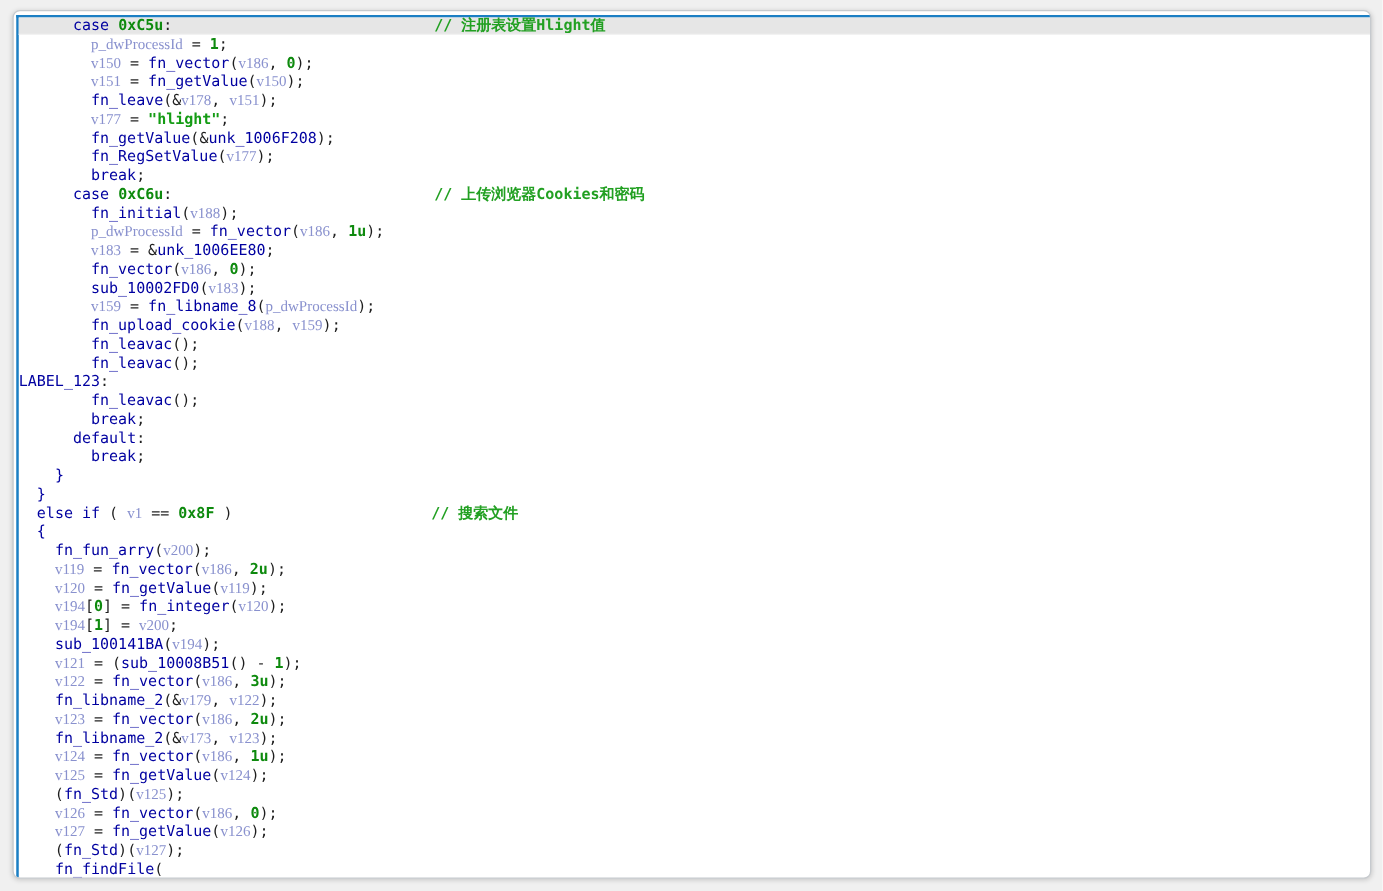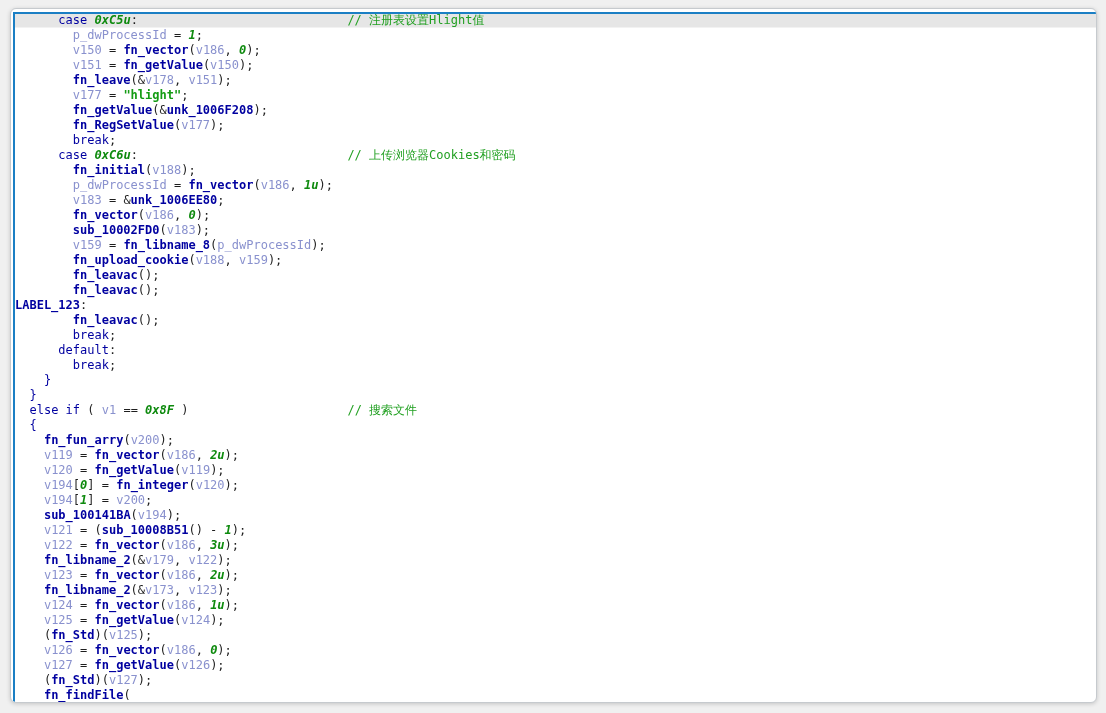--- a/index.html
+++ b/index.html
@@ -34,26 +34,26 @@
     border-bottom: 1px solid #F2F2F2;
   }
   .code {
     position: absolute; left: 4px; top: 4px; right: 0; bottom: 0;
     font-size: 12px; line-height: 15px;
     white-space: pre;
     color: var(--punct, #1E1E1E);
   }
   .line { height: 15px; }
   .kw  { color: var(--navy, #0000A0); font-weight: normal; }
-  .fn  { color: var(--navy, #0000A0); font-weight: bold; }
+  .fn  { color: var(--navy, #0000A0); font-weight: normal; }
   .br  { color: var(--navy, #0000A0); }
-  .var { color: var(--peri, #8991CE); }
-  .num { color: var(--numg, #0E8A0E); font-weight: bold; font-style: italic; }
+  .var { color: var(--peri, #8991CE); font-family: Liberation Serif, serif; }
+  .num { color: var(--numg, #0E8A0E); font-weight: bold; }
   .str { color: var(--strg, #149C14); font-weight: bold; }
-  .cmt { color: var(--cmtg, #22A022); font-weight: normal; }
+  .cmt { color: var(--cmtg, #22A022); font-weight: bold; }
   .p   { color: var(--punct, #1E1E1E); }
 </style>
 </head>
 <body>
 
 <div class="panel">
   <div class="sel-top"></div>
   <div class="sel-left"></div>
   <div class="cur-line-band"></div>
   <div class="code"><div class="line"><span class="p">      </span><span class="kw">case</span><span class="p"> </span><span class="num">0xC5u</span><span class="p">:</span>                             <span class="cmt">// 注册表设置Hlight值</span></div><div class="line"><span class="p">        </span><span class="var">p_dwProcessId</span><span class="p"> = </span><span class="num">1</span><span class="p">;</span></div><div class="line"><span class="p">        </span><span class="var">v150</span><span class="p"> = </span><span class="fn">fn_vector</span><span class="p">(</span><span class="var">v186</span><span class="p">, </span><span class="num">0</span><span class="p">);</span></div><div class="line"><span class="p">        </span><span class="var">v151</span><span class="p"> = </span><span class="fn">fn_getValue</span><span class="p">(</span><span class="var">v150</span><span class="p">);</span></div><div class="line"><span class="p">        </span><span class="fn">fn_leave</span><span class="p">(&amp;</span><span class="var">v178</span><span class="p">, </span><span class="var">v151</span><span class="p">);</span></div><div class="line"><span class="p">        </span><span class="var">v177</span><span class="p"> = </span><span class="str">"hlight"</span><span class="p">;</span></div><div class="line"><span class="p">        </span><span class="fn">fn_getValue</span><span class="p">(&amp;</span><span class="fn">unk_1006F208</span><span class="p">);</span></div><div class="line"><span class="p">        </span><span class="fn">fn_RegSetValue</span><span class="p">(</span><span class="var">v177</span><span class="p">);</span></div><div class="line"><span class="p">        </span><span class="kw">break</span><span class="p">;</span></div><div class="line"><span class="p">      </span><span class="kw">case</span><span class="p"> </span><span class="num">0xC6u</span><span class="p">:</span>                             <span class="cmt">// 上传浏览器Cookies和密码</span></div><div class="line"><span class="p">        </span><span class="fn">fn_initial</span><span class="p">(</span><span class="var">v188</span><span class="p">);</span></div><div class="line"><span class="p">        </span><span class="var">p_dwProcessId</span><span class="p"> = </span><span class="fn">fn_vector</span><span class="p">(</span><span class="var">v186</span><span class="p">, </span><span class="num">1u</span><span class="p">);</span></div><div class="line"><span class="p">        </span><span class="var">v183</span><span class="p"> = &amp;</span><span class="fn">unk_1006EE80</span><span class="p">;</span></div><div class="line"><span class="p">        </span><span class="fn">fn_vector</span><span class="p">(</span><span class="var">v186</span><span class="p">, </span><span class="num">0</span><span class="p">);</span></div><div class="line"><span class="p">        </span><span class="fn">sub_10002FD0</span><span class="p">(</span><span class="var">v183</span><span class="p">);</span></div><div class="line"><span class="p">        </span><span class="var">v159</span><span class="p"> = </span><span class="fn">fn_libname_8</span><span class="p">(</span><span class="var">p_dwProcessId</span><span class="p">);</span></div><div class="line"><span class="p">        </span><span class="fn">fn_upload_cookie</span><span class="p">(</span><span class="var">v188</span><span class="p">, </span><span class="var">v159</span><span class="p">);</span></div><div class="line"><span class="p">        </span><span class="fn">fn_leavac</span><span class="p">();</span></div><div class="line"><span class="p">        </span><span class="fn">fn_leavac</span><span class="p">();</span></div><div class="line"><span class="fn">LABEL_123</span><span class="p">:</span></div><div class="line"><span class="p">        </span><span class="fn">fn_leavac</span><span class="p">();</span></div><div class="line"><span class="p">        </span><span class="kw">break</span><span class="p">;</span></div><div class="line"><span class="p">      </span><span class="kw">default</span><span class="p">:</span></div><div class="line"><span class="p">        </span><span class="kw">break</span><span class="p">;</span></div><div class="line"><span class="p">    </span><span class="br">}</span></div><div class="line"><span class="p">  </span><span class="br">}</span></div><div class="line"><span class="p">  </span><span class="kw">else</span><span class="p"> </span><span class="kw">if</span><span class="p"> ( </span><span class="var">v1</span><span class="p"> == </span><span class="num">0x8F</span><span class="p"> )</span>                      <span class="cmt">// 搜索文件</span></div><div class="line"><span class="p">  </span><span class="br">{</span></div><div class="line"><span class="p">    </span><span class="fn">fn_fun_arry</span><span class="p">(</span><span class="var">v200</span><span class="p">);</span></div><div class="line"><span class="p">    </span><span class="var">v119</span><span class="p"> = </span><span class="fn">fn_vector</span><span class="p">(</span><span class="var">v186</span><span class="p">, </span><span class="num">2u</span><span class="p">);</span></div><div class="line"><span class="p">    </span><span class="var">v120</span><span class="p"> = </span><span class="fn">fn_getValue</span><span class="p">(</span><span class="var">v119</span><span class="p">);</span></div><div class="line"><span class="p">    </span><span class="var">v194</span><span class="p">[</span><span class="num">0</span><span class="p">] = </span><span class="fn">fn_integer</span><span class="p">(</span><span class="var">v120</span><span class="p">);</span></div><div class="line"><span class="p">    </span><span class="var">v194</span><span class="p">[</span><span class="num">1</span><span class="p">] = </span><span class="var">v200</span><span class="p">;</span></div><div class="line"><span class="p">    </span><span class="fn">sub_100141BA</span><span class="p">(</span><span class="var">v194</span><span class="p">);</span></div><div class="line"><span class="p">    </span><span class="var">v121</span><span class="p"> = (</span><span class="fn">sub_10008B51</span><span class="p">() - </span><span class="num">1</span><span class="p">);</span></div><div class="line"><span class="p">    </span><span class="var">v122</span><span class="p"> = </span><span class="fn">fn_vector</span><span class="p">(</span><span class="var">v186</span><span class="p">, </span><span class="num">3u</span><span class="p">);</span></div><div class="line"><span class="p">    </span><span class="fn">fn_libname_2</span><span class="p">(&amp;</span><span class="var">v179</span><span class="p">, </span><span class="var">v122</span><span class="p">);</span></div><div class="line"><span class="p">    </span><span class="var">v123</span><span class="p"> = </span><span class="fn">fn_vector</span><span class="p">(</span><span class="var">v186</span><span class="p">, </span><span class="num">2u</span><span class="p">);</span></div><div class="line"><span class="p">    </span><span class="fn">fn_libname_2</span><span class="p">(&amp;</span><span class="var">v173</span><span class="p">, </span><span class="var">v123</span><span class="p">);</span></div><div class="line"><span class="p">    </span><span class="var">v124</span><span class="p"> = </span><span class="fn">fn_vector</span><span class="p">(</span><span class="var">v186</span><span class="p">, </span><span class="num">1u</span><span class="p">);</span></div><div class="line"><span class="p">    </span><span class="var">v125</span><span class="p"> = </span><span class="fn">fn_getValue</span><span class="p">(</span><span class="var">v124</span><span class="p">);</span></div><div class="line"><span class="p">    (</span><span class="fn">fn_Std</span><span class="p">)(</span><span class="var">v125</span><span class="p">);</span></div><div class="line"><span class="p">    </span><span class="var">v126</span><span class="p"> = </span><span class="fn">fn_vector</span><span class="p">(</span><span class="var">v186</span><span class="p">, </span><span class="num">0</span><span class="p">);</span></div><div class="line"><span class="p">    </span><span class="var">v127</span><span class="p"> = </span><span class="fn">fn_getValue</span><span class="p">(</span><span class="var">v126</span><span class="p">);</span></div><div class="line"><span class="p">    (</span><span class="fn">fn_Std</span><span class="p">)(</span><span class="var">v127</span><span class="p">);</span></div><div class="line"><span class="p">    </span><span class="fn">fn_findFile</span><span class="p">(</span></div></div>

